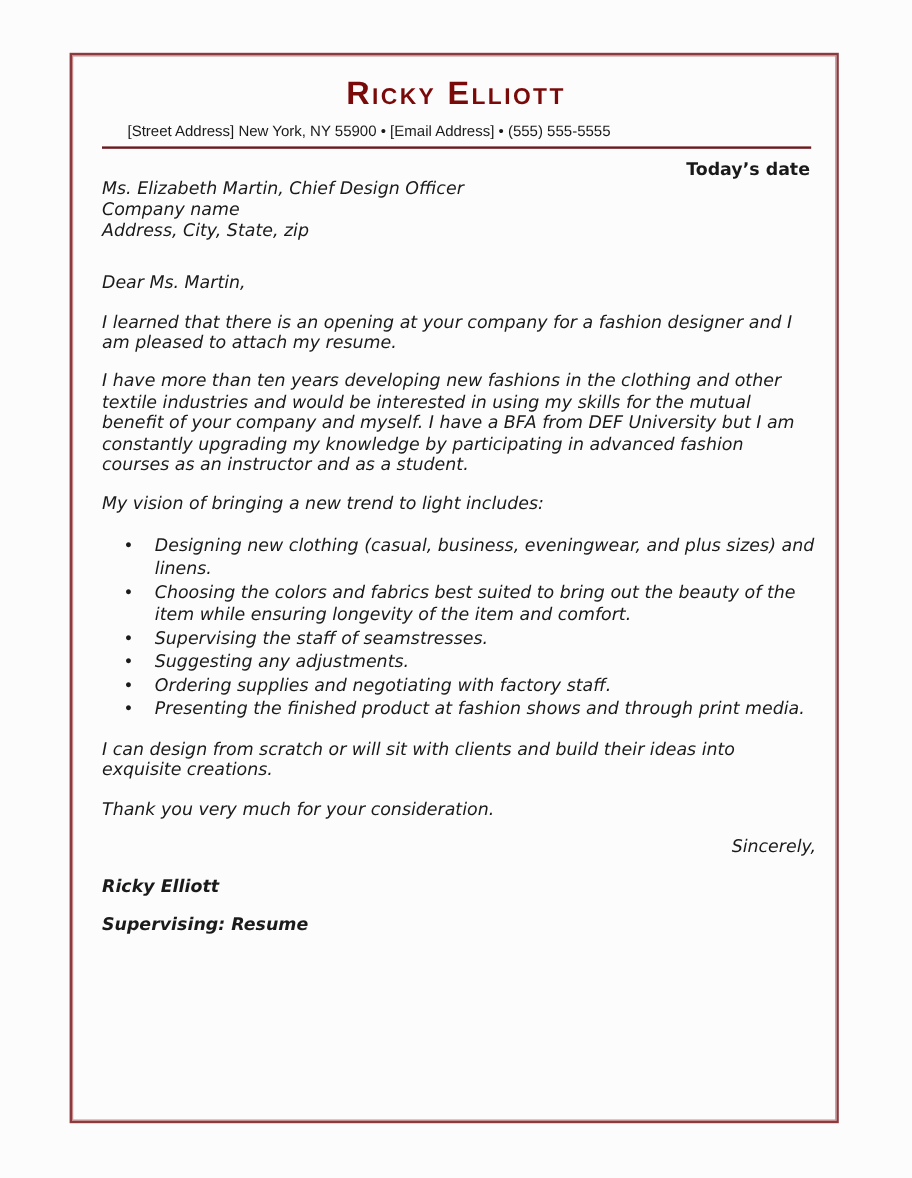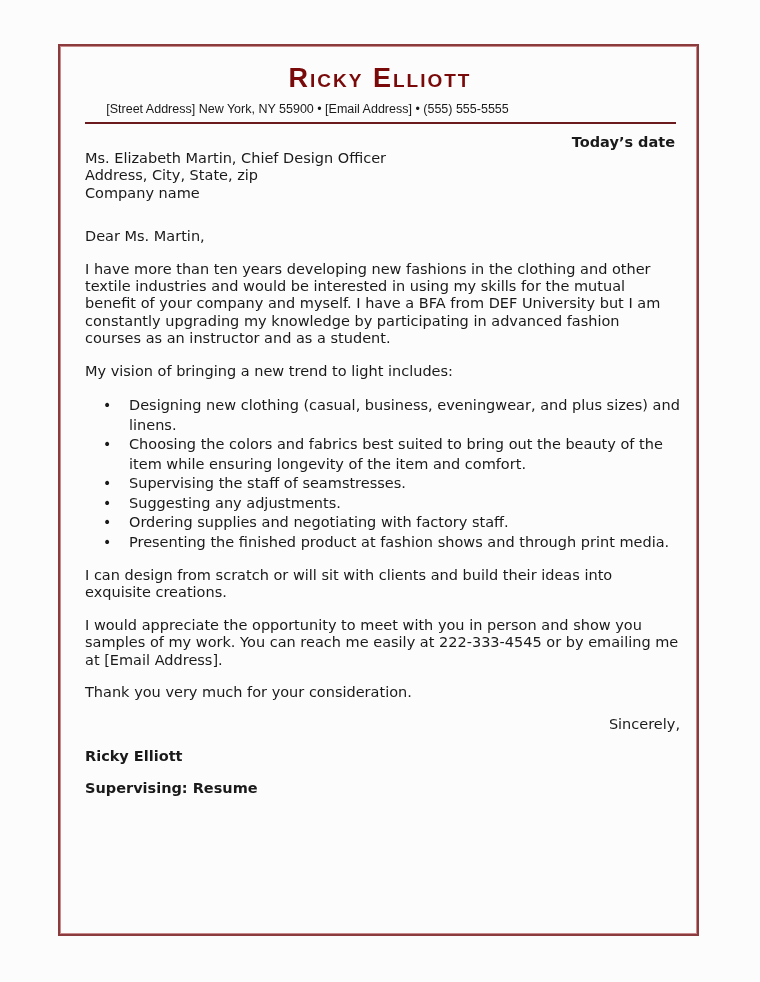--- a/index.html
+++ b/index.html
@@ -67,20 +67,21 @@
     line-height: 18px;
     text-align: left;
   }
   .content {
     position: absolute;
     left: 85px;
     top: 150px;
     width: 595px;
     font-size: 14.5px;
     line-height: 17.4px;
+    font-style: italic;
   }
   .content p {
     margin: 0;
   }
   .addr-block {
     margin-bottom: 26px;
   }
   .re-line {
     font-weight: bold;
     margin-bottom: 15px !important;
@@ -116,37 +117,37 @@
 
 <div class="letterhead-name">Ricky Elliott</div>
 <div class="contact-line">[Street Address] New York, NY 55900 • [Email Address] • (555) 555-5555</div>
 <div class="rule"></div>
 
 <div class="date">Today’s date</div>
 
 <div class="content">
   <div class="addr-block">
     <p>Ms. Elizabeth Martin, Chief Design Officer</p>
+    <p>Company name</p>
     <p>Address, City, State, zip</p>
-    <p>Company name</p>
   </div>
 
   <p class="salutation">Dear Ms. Martin,</p>
 
+  <p class="para">I learned that there is an opening at your company for a fashion designer and I am pleased to attach my resume.</p>
   <p class="para">I have more than ten years developing new fashions in the clothing and other textile industries and would be interested in using my skills for the mutual benefit of your company and myself. I have a BFA from DEF University but I am constantly upgrading my knowledge by participating in advanced fashion courses as an instructor and as a student.</p>
   <p class="vision-intro">My vision of bringing a new trend to light includes:</p>
 
   <ul class="bullets">
     <li><span class="bullet">•</span><span>Designing new clothing (casual, business, eveningwear, and plus sizes) and linens.</span></li>
     <li><span class="bullet">•</span><span>Choosing the colors and fabrics best suited to bring out the beauty of the item while ensuring longevity of the item and comfort.</span></li>
     <li><span class="bullet">•</span><span>Supervising the staff of seamstresses.</span></li>
     <li><span class="bullet">•</span><span>Suggesting any adjustments.</span></li>
     <li><span class="bullet">•</span><span>Ordering supplies and negotiating with factory staff.</span></li>
     <li><span class="bullet">•</span><span>Presenting the finished product at fashion shows and through print media.</span></li>
   </ul>
 
   <p class="para">I can design from scratch or will sit with clients and build their ideas into exquisite creations.</p>
-  <p class="para">I would appreciate the opportunity to meet with you in person and show you samples of my work. You can reach me easily at 222-333-4545 or by emailing me at [Email Address].</p>
   <p class="thanks">Thank you very much for your consideration.</p>
   <p class="closing">Sincerely,</p>
   <p class="signature">Ricky Elliott</p>
   <p class="attachment">Supervising: Resume</p>
 </div>
 
 </body></html>

